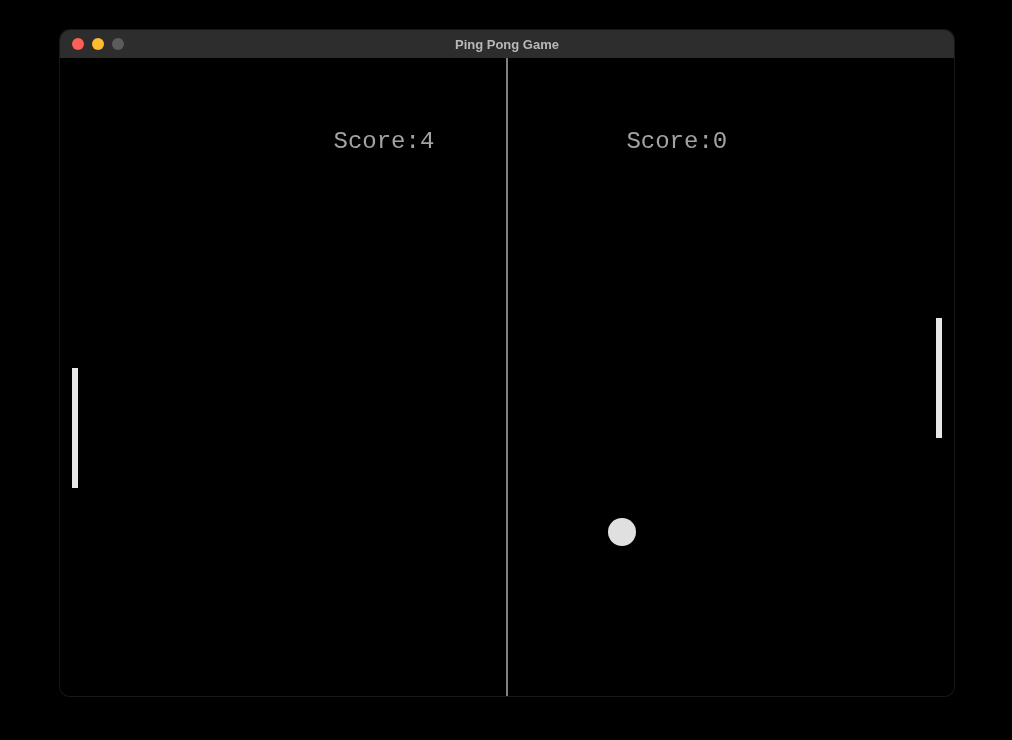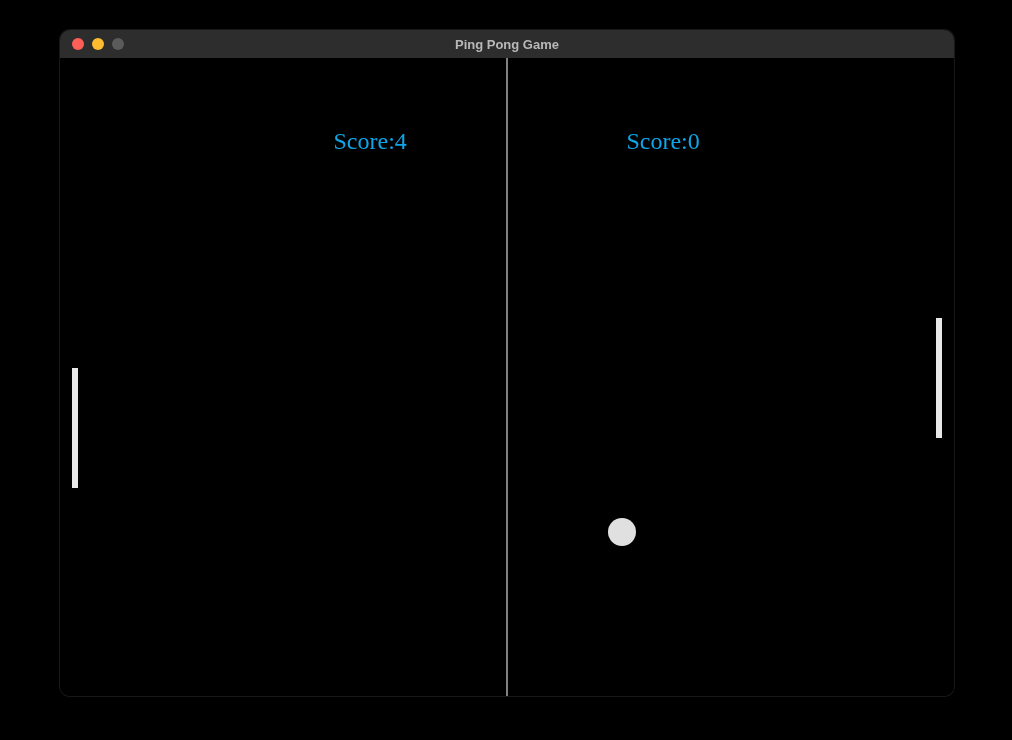--- a/index.html
+++ b/index.html
@@ -68,23 +68,23 @@
       left: 50%;
       top: 0;
       width: 1px;
       height: 100%;
       background: #fff;
       transform: translateX(-0.5px);
     }
     .score {
       position: absolute;
       top: 70px;
-      color: #0ea5e9;
+      color: #a3a3a3;
       font-size: 24px;
-      font-family: Liberation Serif, serif;
+      font-family: Liberation Mono, monospace;
       white-space: nowrap;
     }
     .score-left {
       left: 25%;
       transform: translateX(50px);
     }
     .score-right {
       left: 60%;
       transform: translateX(30px);
     }

